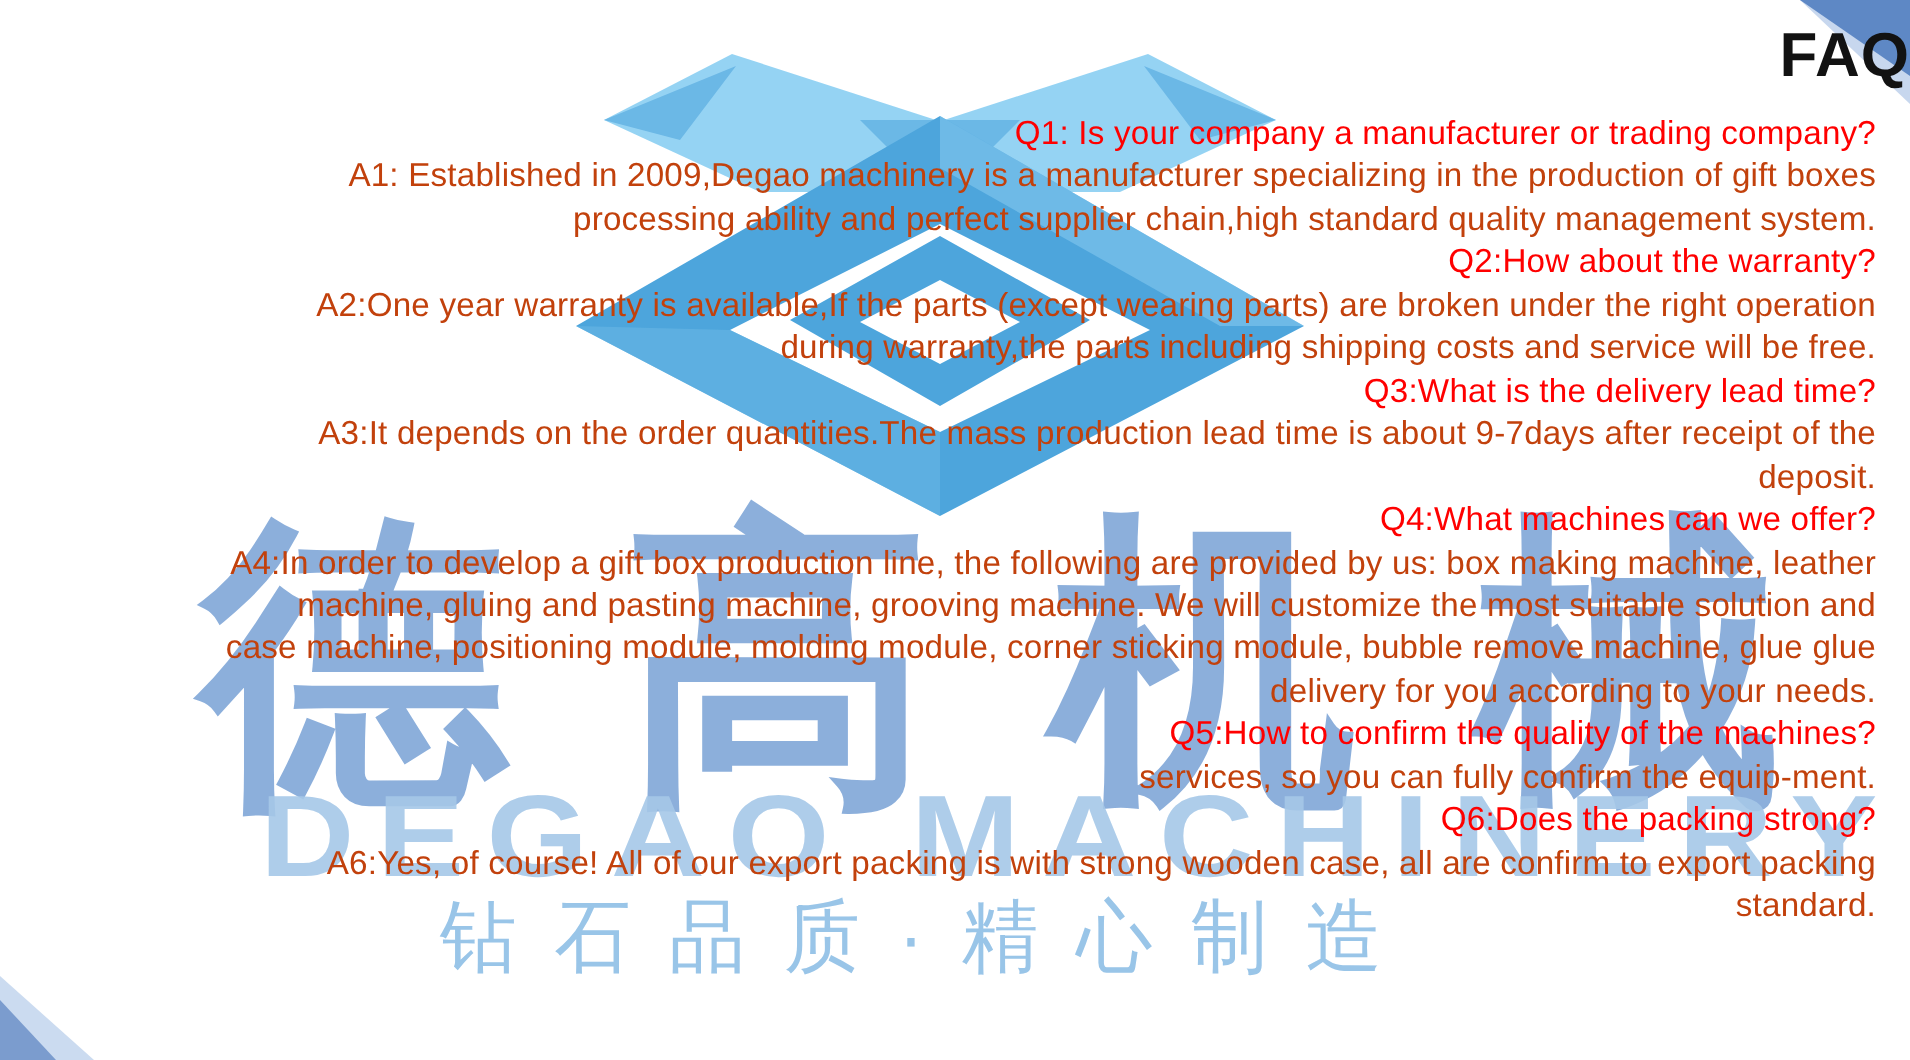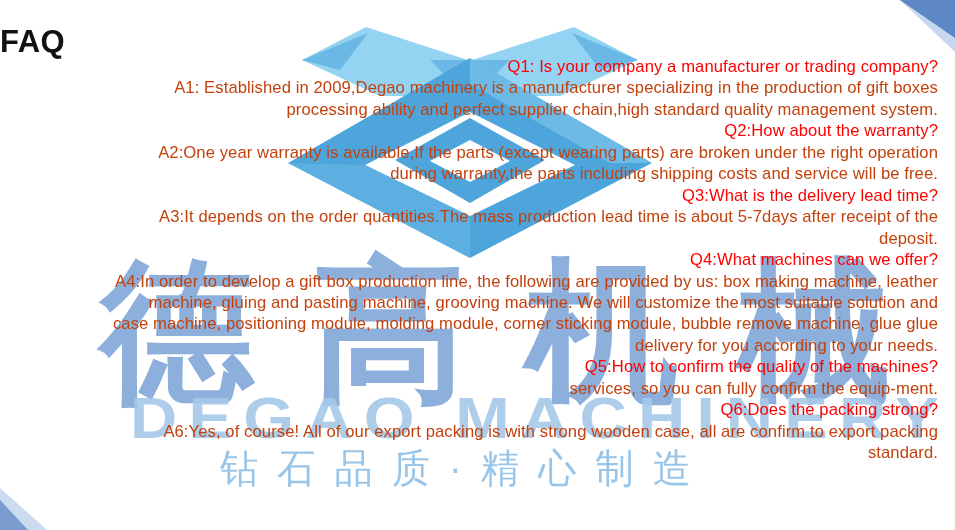--- a/index.html
+++ b/index.html
@@ -10,23 +10,22 @@
     overflow:hidden;
     font-family:"Liberation Sans","DejaVu Sans",sans-serif;
   }
   
   #watermark{position:absolute;left:0;top:0;width:955px;height:530px;z-index:0;}
   .wm-cjk-big{font-family:"Liberation Sans",sans-serif;font-weight:bold;}
   
   #content{position:absolute;left:0;top:0;width:955px;height:530px;z-index:1;}
   .page-title{
     position:absolute;left:0;top:10px;width:955px;
-    text-align:left;font-size:31px;font-weight:bold;color:#121212;
+    text-align:right;font-size:31px;font-weight:bold;color:#121212;
     letter-spacing:0.5px;
-    margin-top:14px;
   }
   #faq-lines{
     position:absolute;left:38px;top:56px;width:900px;
   }
   .line{
     font-size:16.6px;line-height:21.45px;white-space:nowrap;
     letter-spacing:0.1px;
     text-align:right;
   }
   .line.q{color:#ff0000;}
@@ -75,21 +74,21 @@
   <div id="content">
     <div class="page-title">FAQ</div>
     <div id="faq-lines">
         <div class="line q">Q1:  Is your company a manufacturer or trading company?</div>
         <div class="line a">A1:  Established in 2009,Degao machinery is a manufacturer specializing in the production of gift boxes</div>
         <div class="line a">processing ability and perfect supplier chain,high standard quality management system.</div>
         <div class="line q">Q2:How about the warranty?</div>
         <div class="line a">A2:One year warranty is available,If the parts (except wearing parts) are broken under the right operation</div>
         <div class="line a">during warranty,the parts including shipping costs and service will be free.</div>
         <div class="line q">Q3:What is the delivery lead time?</div>
-        <div class="line a">A3:It depends on the order quantities.The mass production lead time is about 5-7days after receipt of the</div>
+        <div class="line a">A3:It depends on the order quantities.The mass production lead time is about 9-7days after receipt of the</div>
         <div class="line a">deposit.</div>
         <div class="line q">Q4:What machines can we offer?</div>
         <div class="line a">A4:In order to develop a gift box production line, the following are provided by us: box making machine, leather</div>
         <div class="line a">machine, gluing and pasting machine, grooving machine. We will customize the most suitable solution and</div>
         <div class="line a">case machine, positioning module, molding module, corner sticking module, bubble remove machine, glue glue</div>
         <div class="line a">delivery for you according to your needs.</div>
         <div class="line q">Q5:How to confirm the quality of the machines?</div>
         <div class="line a">services, so you can fully confirm the equip-ment.</div>
         <div class="line q">Q6:Does the packing strong?</div>
         <div class="line a">A6:Yes, of course! All of our export packing is with strong wooden case, all are confirm to export packing</div>

